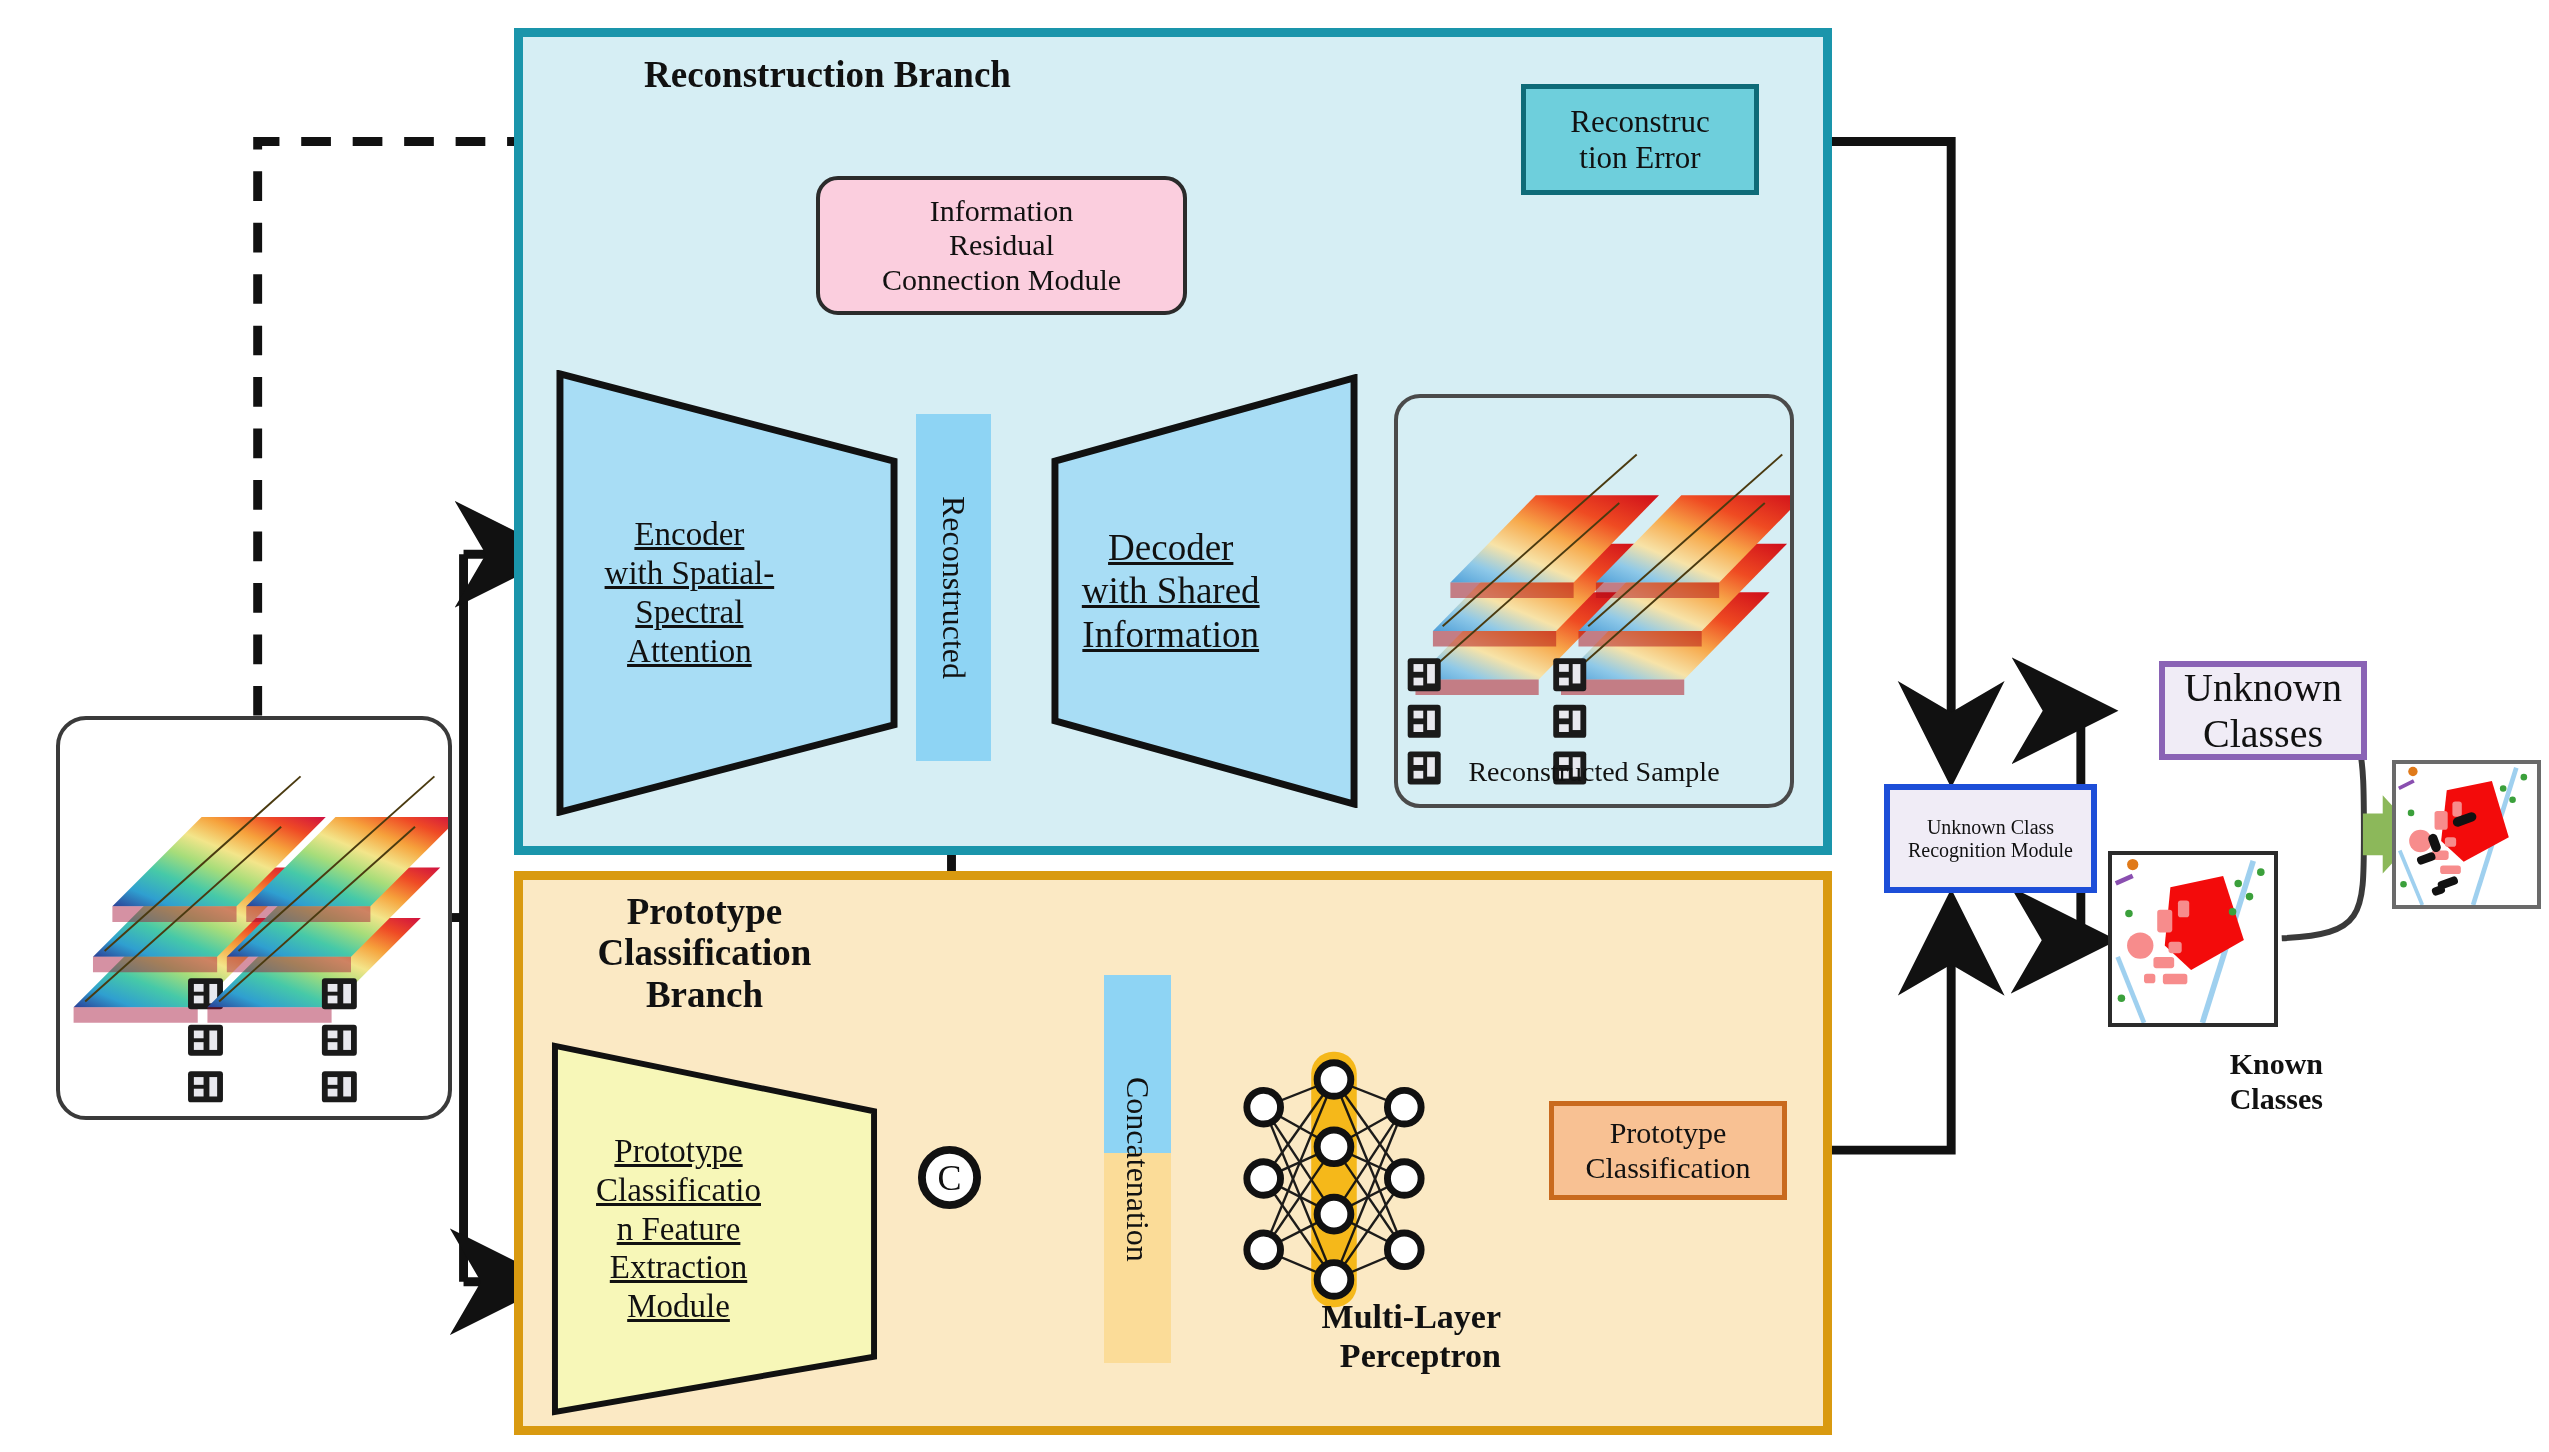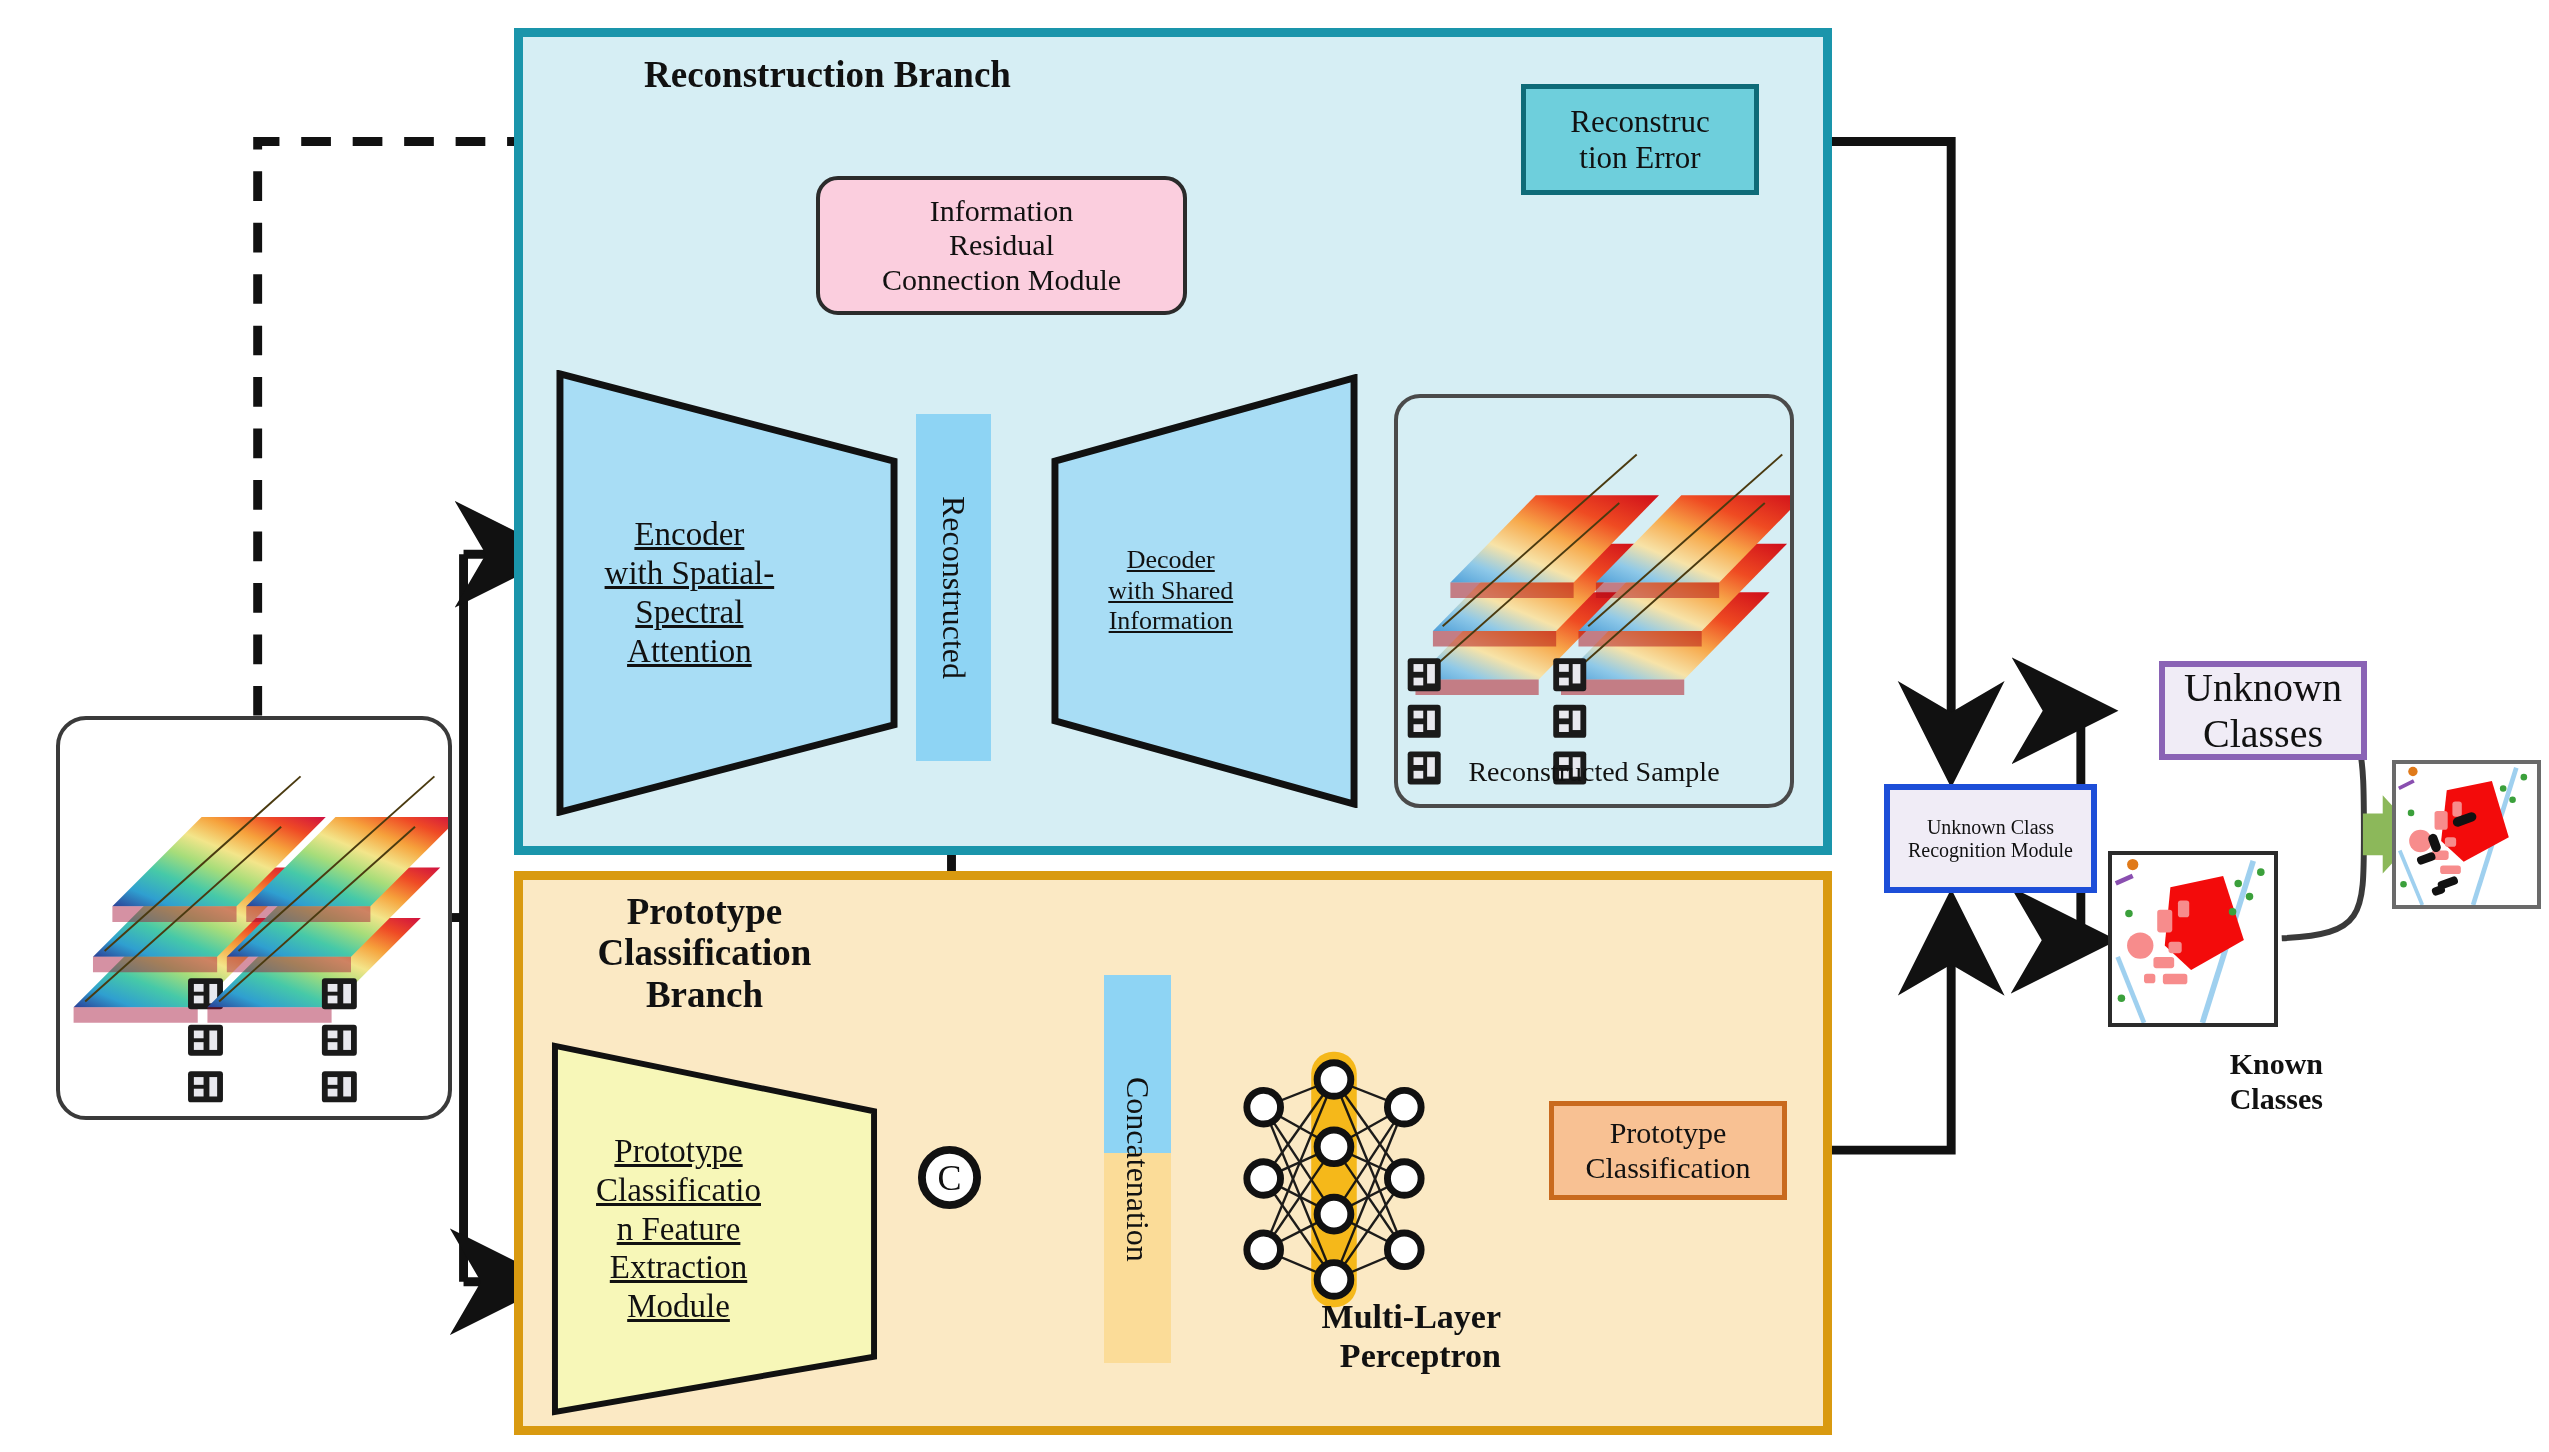--- a/index.html
+++ b/index.html
@@ -35,21 +35,21 @@
   
   .frame-input{left:40px;top:716px;width:396px;height:404px;background:#fff;
        border:4px solid #3a3a3a;border-radius:30px;}
   .frame-recon{left:1378px;top:394px;width:400px;height:414px;background:#d6eef4;
        border:4px solid #4a4a4a;border-radius:26px;}
   .frame-cap{position:absolute;left:0;bottom:16px;width:100%;text-align:center;font-size:28px;}
 
   
   .trap{display:flex;align-items:center;justify-content:flex-start;text-align:center;text-decoration:underline;}
   .trap-enc{left:540px;top:370px;width:342px;height:446px;font-size:33px;line-height:1.18;}
-  .trap-dec{left:1035px;top:374px;width:307px;height:434px;font-size:26px;line-height:1.18;}
+  .trap-dec{left:1035px;top:374px;width:307px;height:434px;font-size:37px;line-height:1.18;}
   .trap-proto{left:535px;top:1042px;width:327px;height:374px;font-size:33px;line-height:1.18;}
   .trap-txt{position:relative;z-index:3;width:78%;}
 
   
   .vbar{writing-mode:vertical-rl;display:flex;align-items:center;justify-content:center;}
   .bar-reconstructed{left:900px;top:414px;width:75px;height:347px;background:#8ed4f4;font-size:32px;}
   .bar-concat{left:1088px;top:975px;width:67px;height:388px;font-size:32px;
       background:linear-gradient(to bottom,#8ed4f4 0%,#8ed4f4 46%,#fbdc98 46%,#fbdc98 100%);}
 
   

